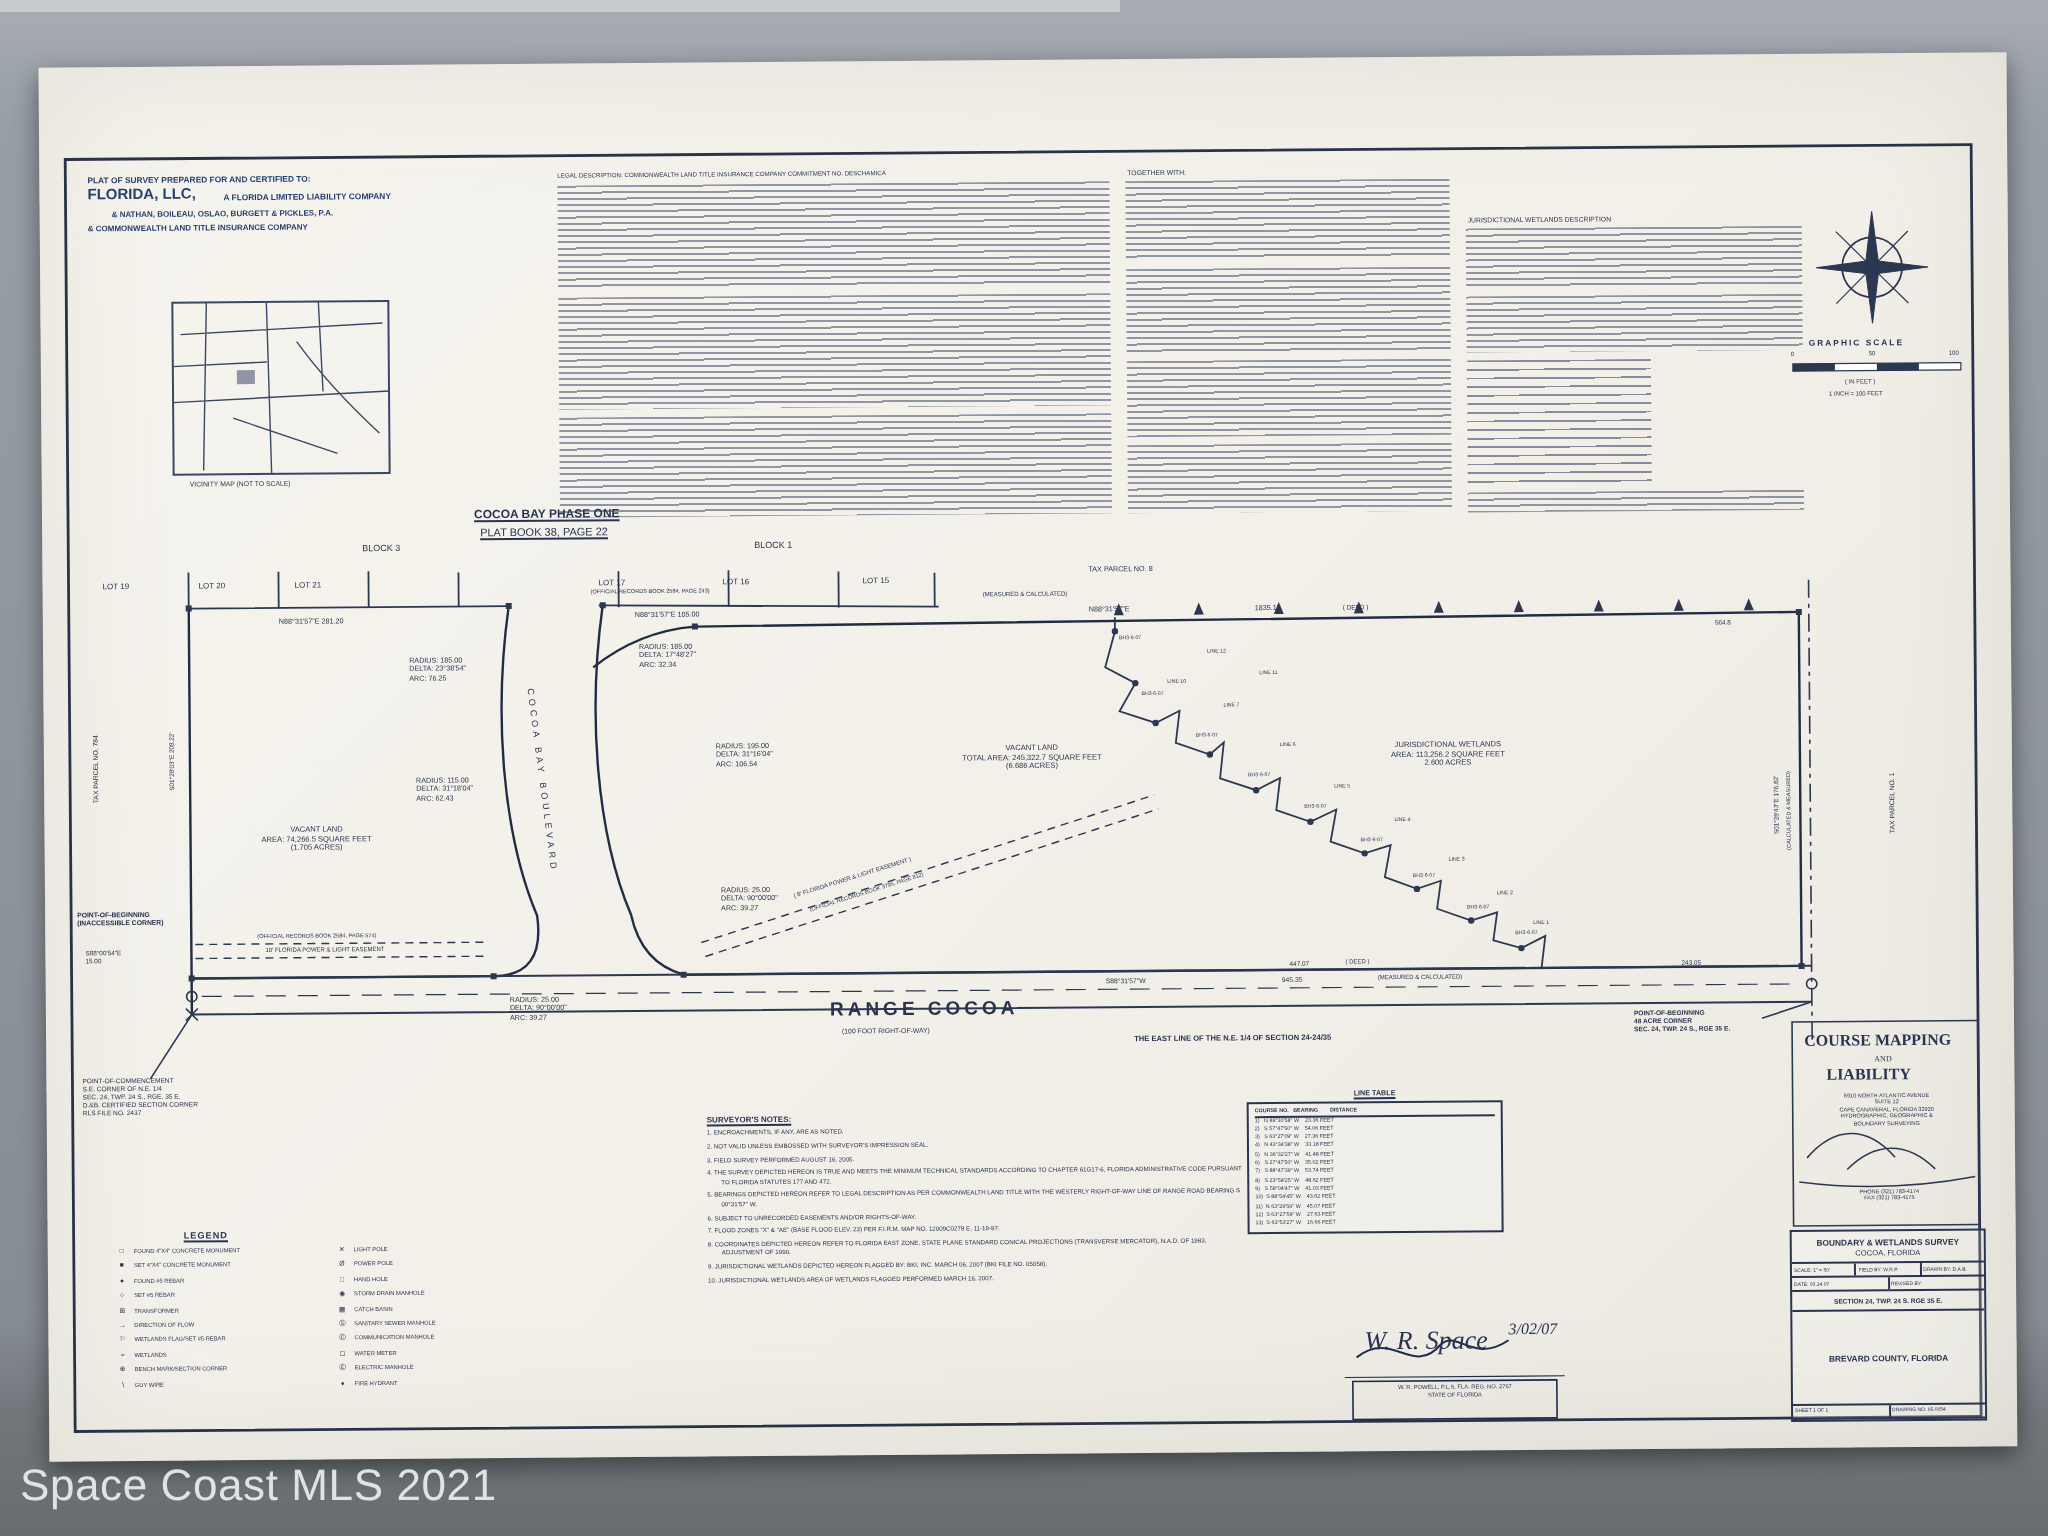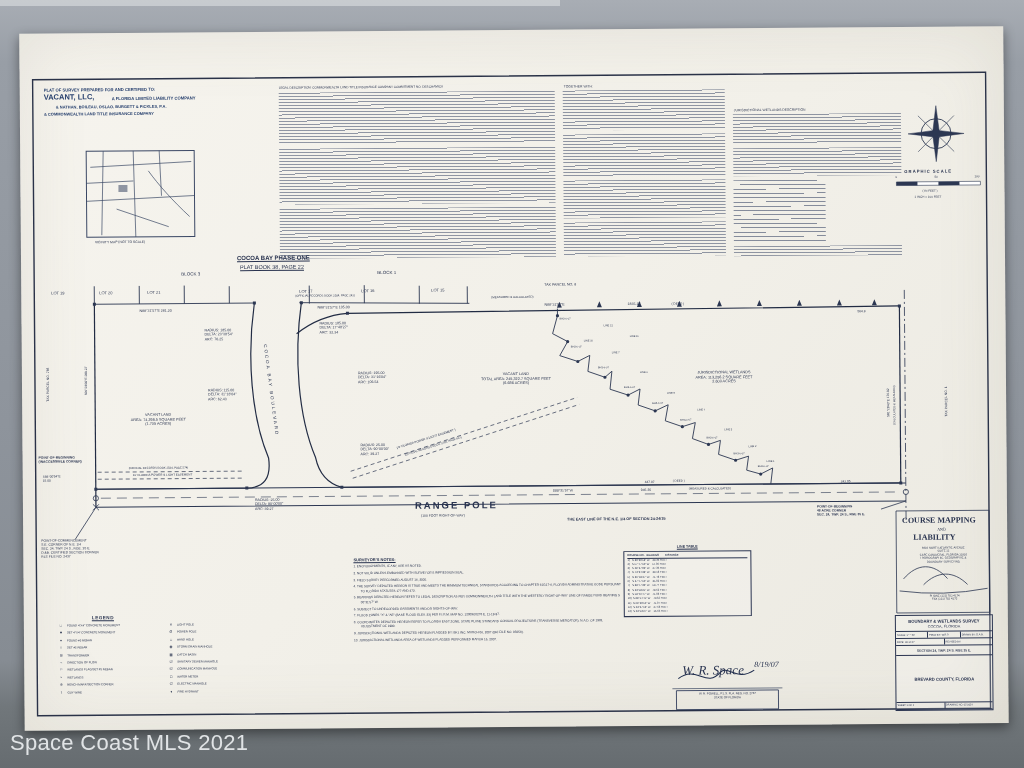--- a/index.html
+++ b/index.html
@@ -164,21 +164,21 @@
     <div class="simtext" style="left:565px;top:135px;width:162px;height:42px"></div>
     <div class="simtext" style="left:565px;top:181px;width:162px;height:38px"></div>
     <div class="simtext" style="left:565px;top:223px;width:162px;height:34px"></div>
     <div class="simtext" style="left:735px;top:116px;width:168px;height:30px"></div>
     <div class="simtext" style="left:735px;top:150px;width:168px;height:28px"></div>
     <div class="simtext simfine" style="left:735px;top:182px;width:92px;height:62px"></div>
     <div class="simtext" style="left:735px;top:248px;width:168px;height:10px"></div>
 
     <div id="label-layer">
         <div class="lbl" style="left: 46px; top: 84px; font-size: 4.2px; font-weight: 700; color: rgb(39, 64, 110);">PLAT OF SURVEY PREPARED FOR AND CERTIFIED TO:</div>
-        <div class="lbl" style="left: 46px; top: 89px; font-size: 7.5px; font-weight: 700; color: rgb(39, 64, 110);">VACANT, LLC,</div>
+        <div class="lbl" style="left: 46px; top: 89px; font-size: 7.5px; font-weight: 700; color: rgb(39, 64, 110);">FLORIDA, LLC,</div>
         <div class="lbl" style="left: 114px; top: 93px; font-size: 4.2px; font-weight: 700; color: rgb(39, 64, 110);">A FLORIDA LIMITED LIABILITY COMPANY</div>
         <div class="lbl" style="left: 58px; top: 101px; font-size: 4px; font-weight: 700; color: rgb(39, 64, 110);">&amp; NATHAN, BOILEAU, OSLAO, BURGETT &amp; PICKLES, P.A.</div>
         <div class="lbl" style="left: 46px; top: 108px; font-size: 4px; font-weight: 700; color: rgb(39, 64, 110);">&amp; COMMONWEALTH LAND TITLE INSURANCE COMPANY</div>
         <div class="lbl" style="left: 96px; top: 237px; font-size: 3.4px;">VICINITY MAP (NOT TO SCALE)</div>
         <div class="lbl" style="left: 281px; top: 85px; font-size: 3.1px;">LEGAL DESCRIPTION: COMMONWEALTH LAND TITLE INSURANCE COMPANY COMMITMENT NO. DESCHAMICA</div>
         <div class="lbl" style="left: 566px; top: 85px; font-size: 3.4px;">TOGETHER WITH:</div>
         <div class="lbl" style="left: 736px; top: 110px; font-size: 3.4px;">JURISDICTIONAL WETLANDS DESCRIPTION</div>
         <div class="lbl" style="left: 906px; top: 172px; font-size: 4.2px; font-weight: 700; letter-spacing: 1px;">GRAPHIC SCALE</div>
         <div class="lbl" style="left: 897px; top: 179px; font-size: 3px;">0</div>
         <div class="lbl" style="left: 936px; top: 179px; font-size: 3px;">50</div>
@@ -244,21 +244,21 @@
         <div class="lbl" style="left: 38px; top: 452px; font-size: 3.4px; font-weight: 700;">POINT-OF-BEGINNING
 (INACCESSIBLE CORNER)</div>
         <div class="lbl" style="left: 42px; top: 471px; font-size: 3.2px;">S88°00'54"E
 15.00</div>
         <div class="lbl" style="left: 552px; top: 489px; font-size: 3.4px;">S88°31'57"W</div>
         <div class="lbl" style="left: 644px; top: 481px; font-size: 3.2px;">447.07</div>
         <div class="lbl" style="left: 672px; top: 481px; font-size: 3px;">( DEED )</div>
         <div class="lbl" style="left: 640px; top: 489px; font-size: 3.4px;">945.35</div>
         <div class="lbl" style="left: 688px; top: 489px; font-size: 3px;">(MEASURED &amp; CALCULATED)</div>
         <div class="lbl" style="left: 840px; top: 482px; font-size: 3.2px;">243.05</div>
-        <div class="lbl" style="left: 414px; top: 499px; font-size: 9.5px; font-weight: 700; letter-spacing: 2px;">RANGE POLE</div>
+        <div class="lbl" style="left: 414px; top: 499px; font-size: 9.5px; font-weight: 700; letter-spacing: 2px;">RANGE COCOA</div>
         <div class="lbl" style="left: 420px; top: 513px; font-size: 3.4px;">(100 FOOT RIGHT-OF-WAY)</div>
         <div class="lbl" style="left: 566px; top: 518px; font-size: 3.8px; font-weight: 700;">THE EAST LINE OF THE N.E. 1/4 OF SECTION 24-24/35</div>
         <div class="lbl" style="left: 40px; top: 535px; font-size: 3.3px;">POINT-OF-COMMENCEMENT
 S.E. CORNER OF N.E. 1/4
 SEC. 24, TWP. 24 S., RGE. 35 E.
 D.&amp;B. CERTIFIED SECTION CORNER
 RLS FILE NO. 2437</div>
         <div class="lbl" style="left: 816px; top: 507px; font-size: 3.3px; font-weight: 700;">POINT-OF-BEGINNING
 48 ACRE CORNER
 SEC. 24, TWP. 24 S., RGE 35 E.</div>
@@ -285,21 +285,21 @@
         <div class="lbl" style="left: 936px; top: 530px; font-size: 4px; font-family: &quot;Liberation Serif&quot;, serif;">AND</div>
         <div class="lbl" style="left: 912px; top: 536px; font-size: 8px; font-weight: 700; font-family: &quot;Liberation Serif&quot;, serif;">LIABILITY</div>
         <div class="lbl" style="left: 900px; top: 550px; font-size: 2.8px; width: 84px; text-align: center;">6910 NORTH ATLANTIC AVENUE
 SUITE 12
 CAPE CANAVERAL, FLORIDA 32920
 HYDROGRAPHIC, GEOGRAPHIC &amp;
 BOUNDARY SURVEYING</div>
         <div class="lbl" style="left: 906px; top: 598px; font-size: 2.8px; width: 74px; text-align: center;">PHONE (321) 783-4174
 FAX (321) 783-4175</div>
         <div class="lbl" style="left: 680px; top: 664px; font-size: 13px; font-family: &quot;Liberation Serif&quot;, serif; font-style: italic;">W. R. Space</div>
-        <div class="lbl" style="left: 752px; top: 662px; font-size: 8px; font-family: &quot;Liberation Serif&quot;, serif; font-style: italic;">8/19/07</div>
+        <div class="lbl" style="left: 752px; top: 662px; font-size: 8px; font-family: &quot;Liberation Serif&quot;, serif; font-style: italic;">3/02/07</div>
         <div class="lbl" style="left: 678px; top: 694px; font-size: 2.9px; width: 94px; text-align: center;">W. R. POWELL, P.L.S. FLA. REG. NO. 2767
 STATE OF FLORIDA</div>
       </div>
 
     <div id="legend">
       <div id="legend-title">LEGEND</div>
       <div class="legend-cols">
         <div class="legend-col" id="legend-col1">
             <div class="legend-row">
               <span class="legend-sym">□</span>

